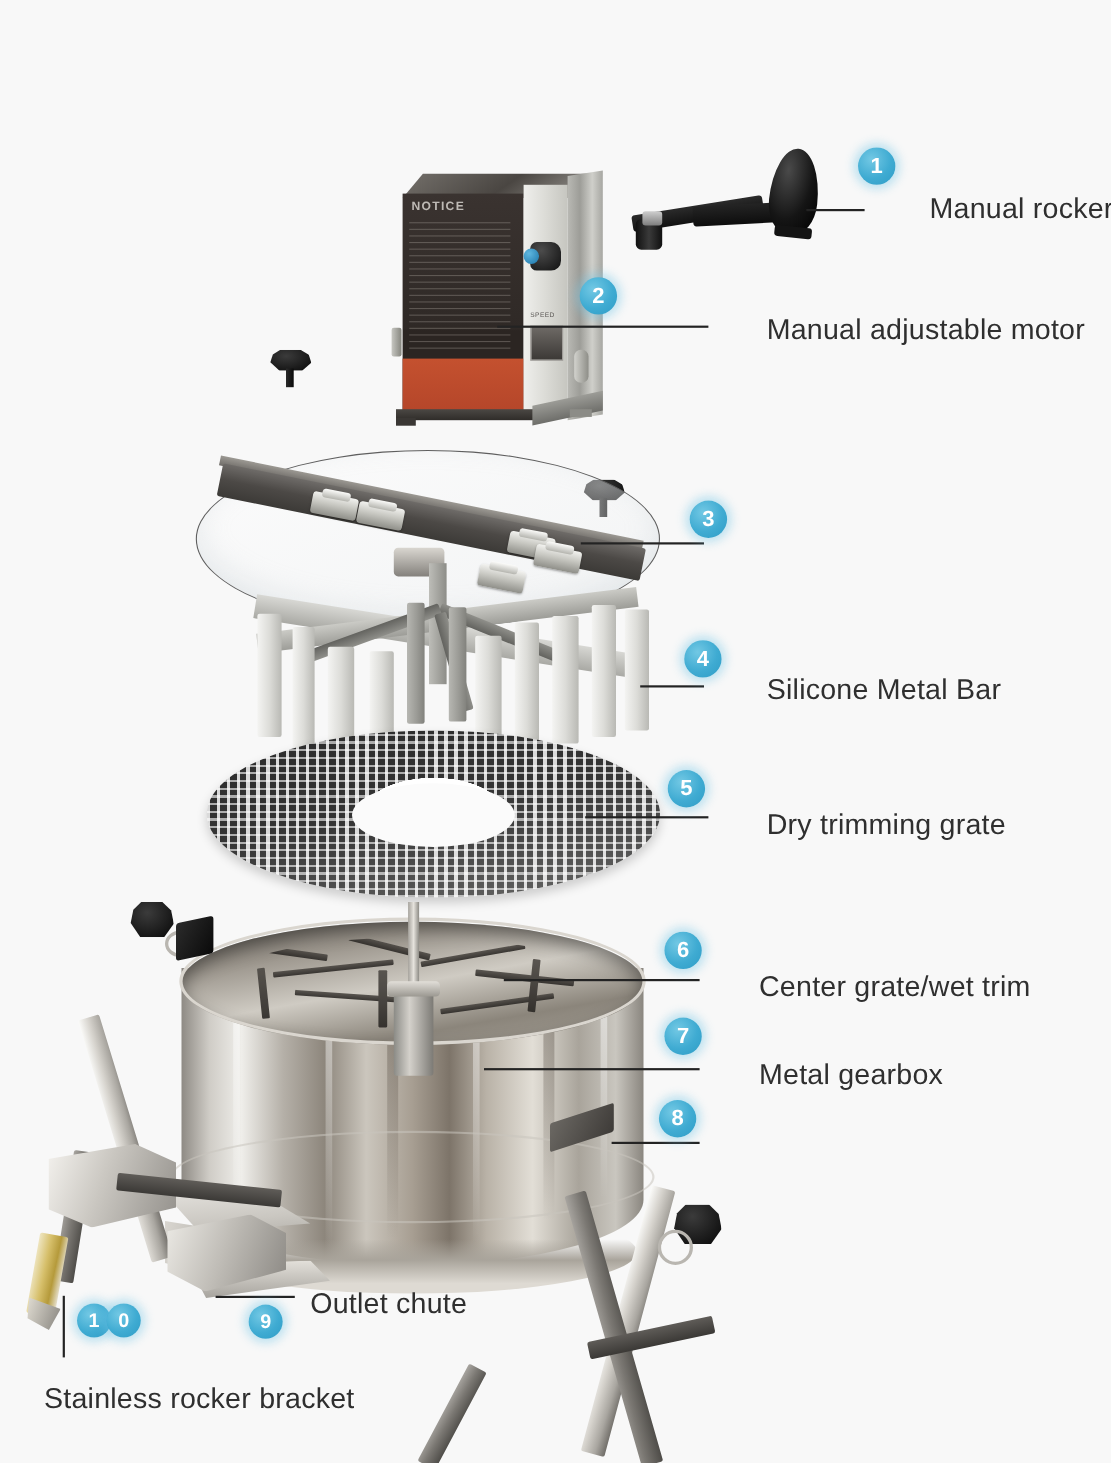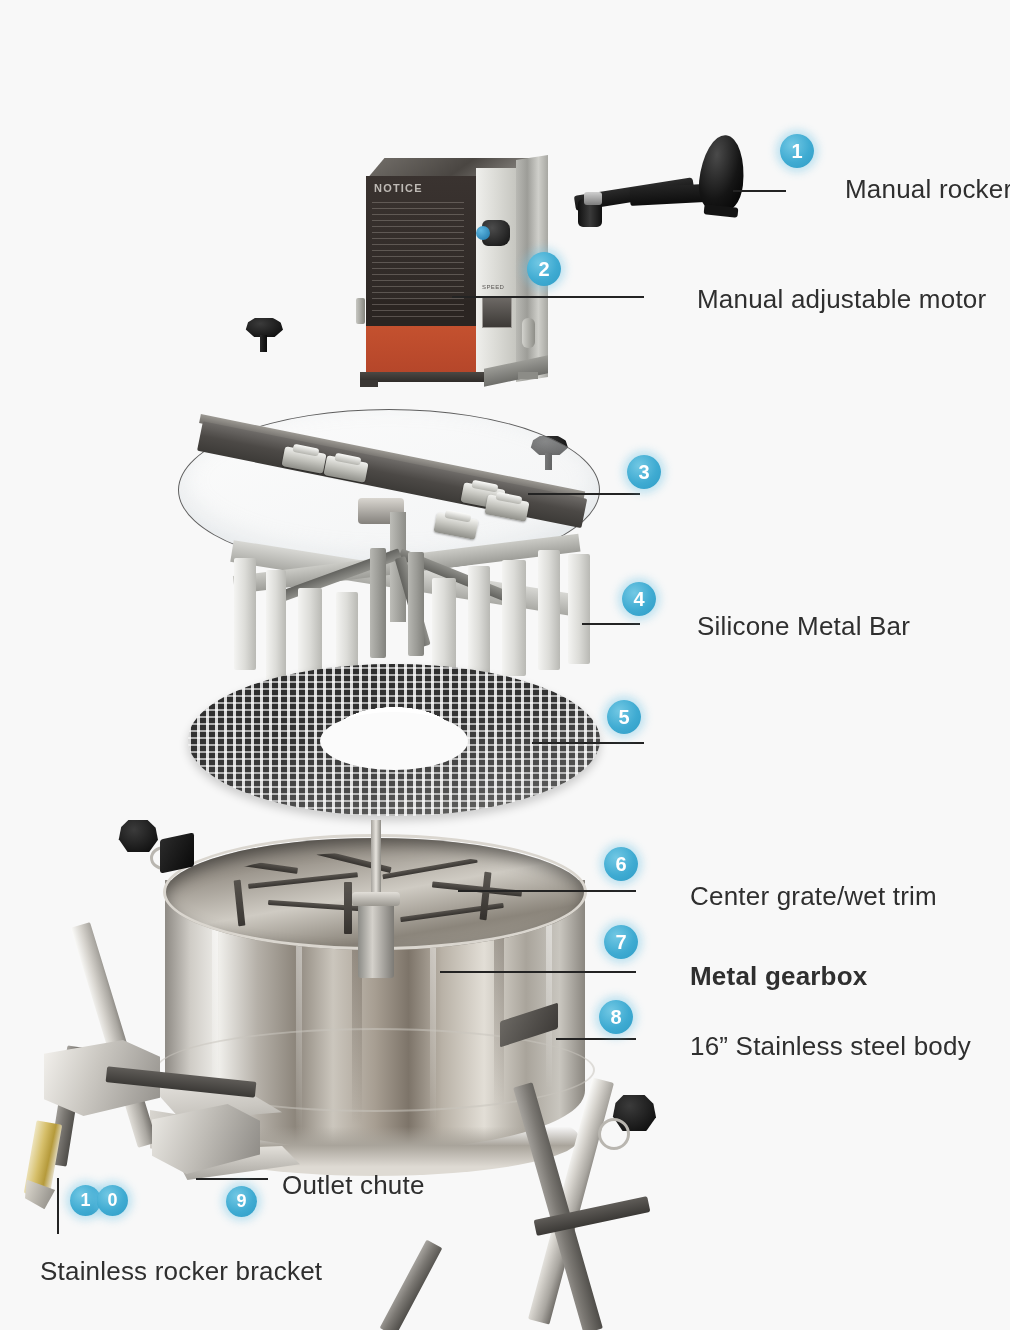--- a/index.html
+++ b/index.html
@@ -600,32 +600,32 @@
 
   <div class="leader" style="left:528px; top:493px; width:112px;"></div>
   <div class="badge" style="left:627px; top:455px;">3</div>
 
   <div class="leader" style="left:582px; top:623px; width:58px;"></div>
   <div class="badge" style="left:622px; top:582px;">4</div>
   <div class="lbl" style="left:697px; top:611px;">Silicone Metal Bar</div>
 
   <div class="leader" style="left:532px; top:742px; width:112px;"></div>
   <div class="badge" style="left:607px; top:700px;">5</div>
+  <div class="lbl" style="left:697px; top:734px;">Dry trimming grate</div>
 
   <div class="leader" style="left:458px; top:890px; width:178px;"></div>
   <div class="badge" style="left:604px; top:847px;">6</div>
   <div class="lbl" style="left:690px; top:881px;">Center grate/wet trim</div>
 
   <div class="leader" style="left:440px; top:971px; width:196px;"></div>
   <div class="badge" style="left:604px; top:925px;">7</div>
-  <div class="lbl" style="left:690px; top:961px;font-weight:bold;">Metal gearbox</div>
+  <div class="lbl" style="left:690px; top:961px;">Metal gearbox</div>
 
   <div class="leader" style="left:556px; top:1038px; width:80px;"></div>
   <div class="badge" style="left:599px; top:1000px;">8</div>
-  <div class="lbl" style="left:690px; top:1031px;">16” Stainless steel body</div>
 
   <div class="leader" style="left:196px; top:1178px; width:72px;"></div>
   <div class="badge small" style="left:226px; top:1186px;">9</div>
   <div class="lbl" style="left:282px; top:1170px;">Outlet chute</div>
 
   <div class="leader v" style="left:57px; top:1178px; height:56px;"></div>
   <div class="badge small" style="left:70px; top:1185px;">1</div>
   <div class="badge small" style="left:97px; top:1185px;">0</div>
   <div class="lbl" style="left:40px; top:1256px;">Stainless rocker bracket</div>
 

